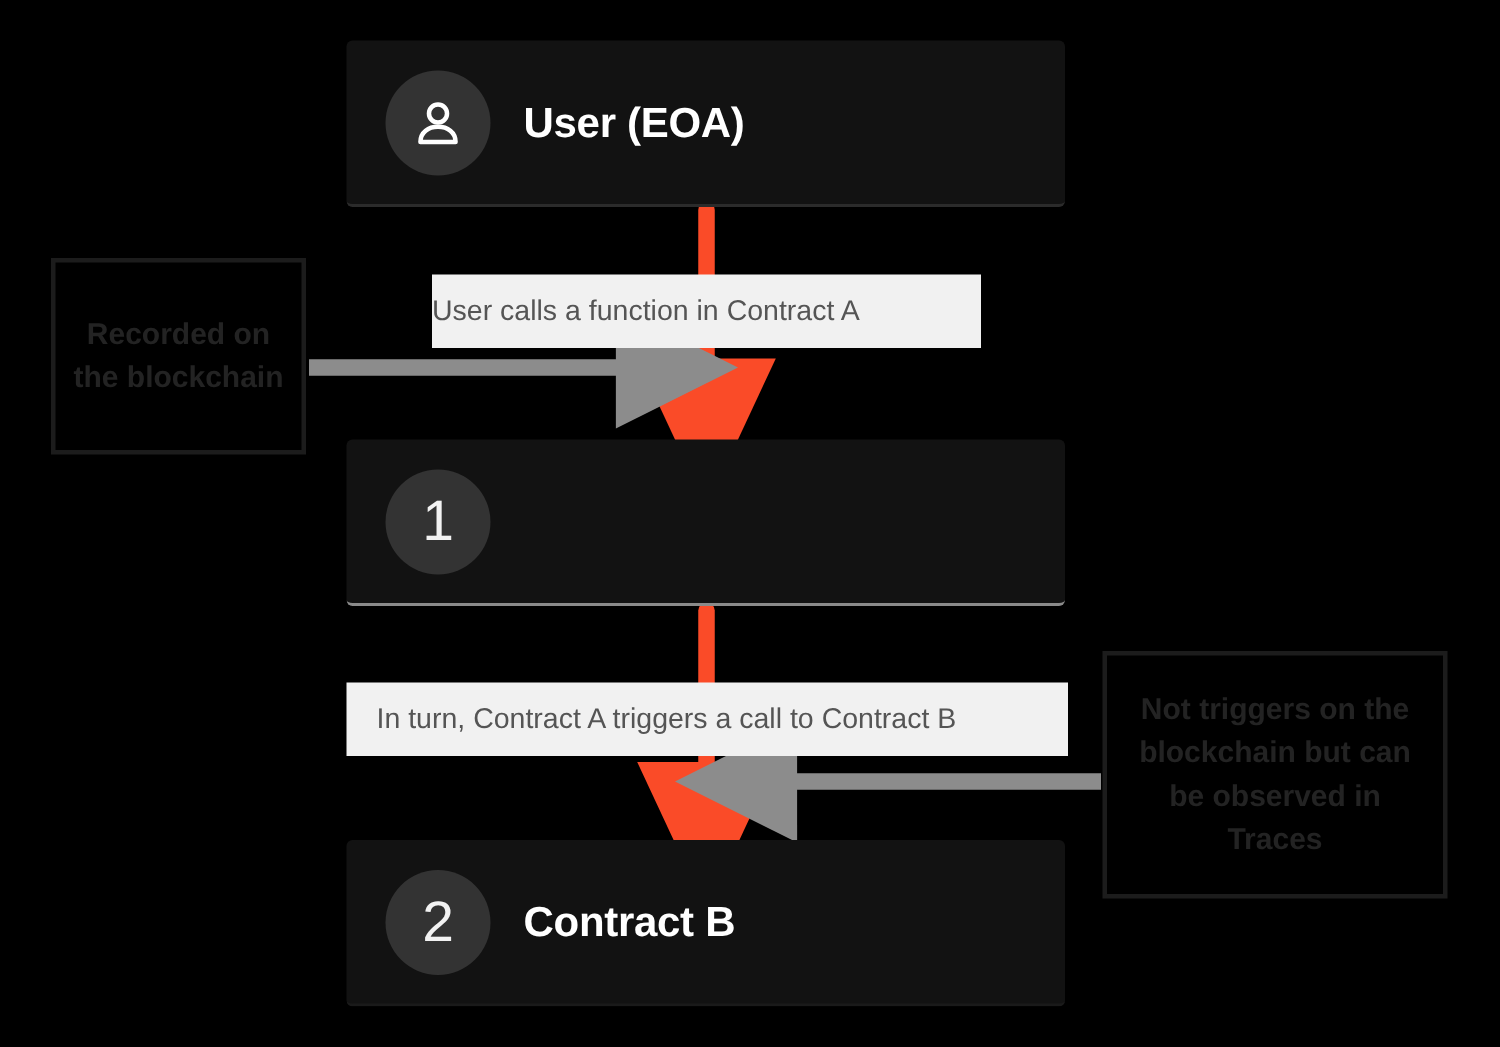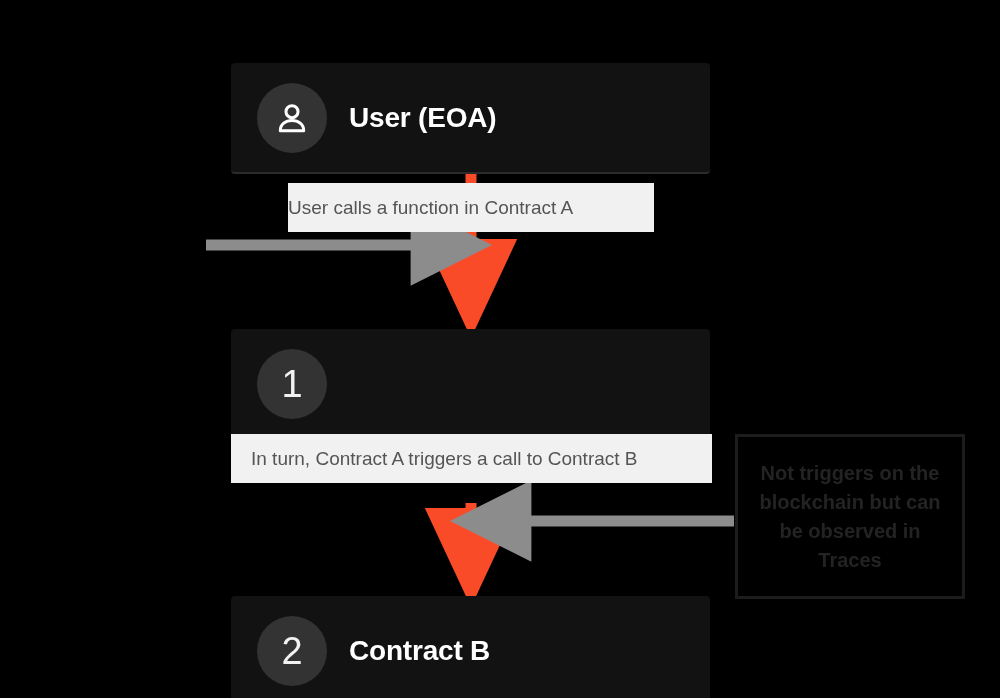--- a/index.html
+++ b/index.html
@@ -19,21 +19,20 @@
   }
 
   
   .node {
     position: absolute;
     background: #121212;
     border-radius: 4px;
     display: flex;
     align-items: center;
     box-sizing: border-box;
-    margin-top: 36px;
   }
   .node.node-user   { left: 231px; top: 27px;  width: 479px; height: 111px;
                       border-bottom: 2px solid #2b2b2b; }
   .node.node-a      { left: 231px; top: 293px; width: 479px; height: 111px;
                       border-bottom: 2px solid #8a8a8a; }
   .node.node-b      { left: 231px; top: 560px; width: 479px; height: 111px;
                       border-bottom: 2px solid #1a1a1a; }
 
   .node-badge {
     width: 70px;
@@ -71,21 +70,21 @@
     position: absolute;
     background: #f1f1f1;
     color: #555555;
     font-size: 19px;
     display: flex;
     align-items: center;
     box-sizing: border-box;
     white-space: nowrap;
   }
   .caption.cap-1 { left: 288px; top: 183px; width: 366px; height: 49px; padding-left: 0; }
-  .caption.cap-2 { left: 231px; top: 434px; width: 481px; height: 49px; padding-left: 20px; }
+  .caption.cap-2 { left: 231px; top: 455px; width: 481px; height: 49px; padding-left: 20px; }
 
   
   .annot {
     position: absolute;
     background: #000000;
     border: 3px solid #1c1c1c;
     color: #232323;
     font-weight: 700;
     font-size: 20px;
     line-height: 1.45;
@@ -168,16 +167,17 @@
     <div class="node-badge">
       <span class="badge-num">2</span>
     </div>
     <div class="node-label">Contract B</div>
   </div>
 
   <div class="caption cap-1">User calls a function in Contract A</div>
 
   <div class="caption cap-2">In turn, Contract A triggers a call to Contract B</div>
 
+  <div class="annot annot-left">Recorded on the blockchain</div>
 
   <div class="annot annot-right">Not triggers on the blockchain but can be observed in Traces</div>
 
 </div>
 
 </body></html>

